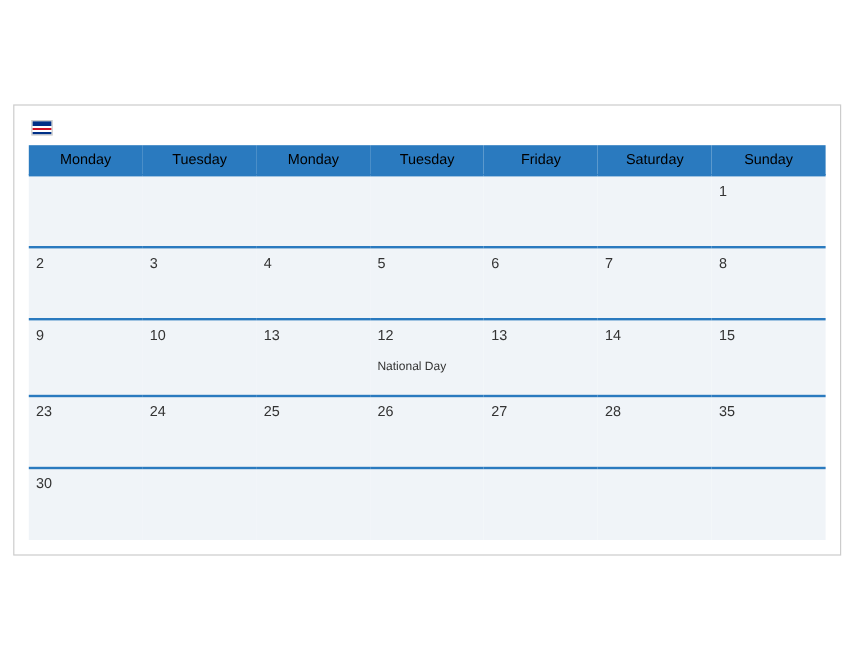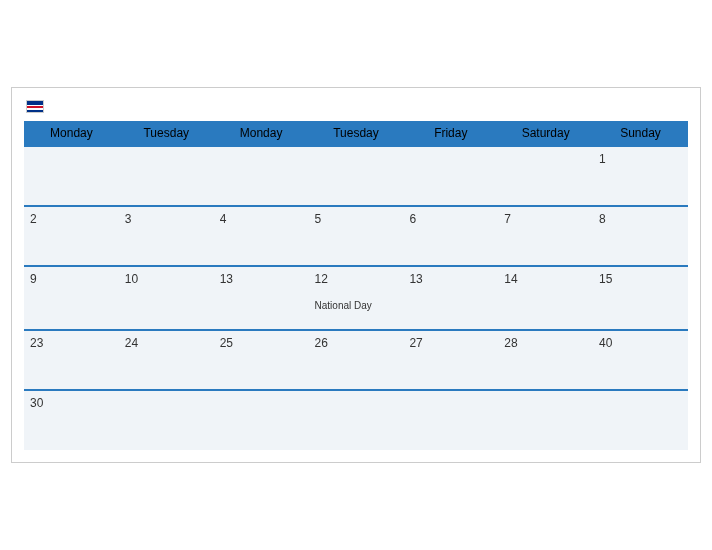--- a/index.html
+++ b/index.html
@@ -203,21 +203,21 @@
           <td>
             <div class="day-number">26</div>
           </td>
           <td>
             <div class="day-number">27</div>
           </td>
           <td>
             <div class="day-number">28</div>
           </td>
           <td>
-            <div class="day-number">40</div>
+            <div class="day-number">35</div>
           </td>
         </tr>
         <tr>
           <td>
             <div class="day-number">30</div>
           </td>
           <td class="empty"></td>
           <td class="empty"></td>
           <td class="empty"></td>
           <td class="empty"></td>

